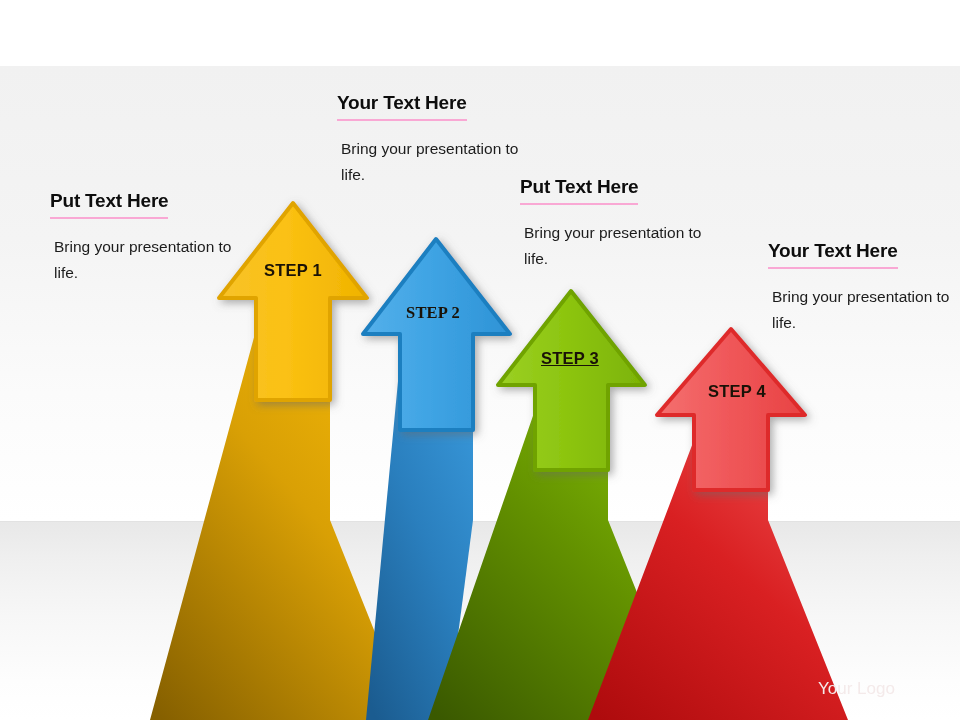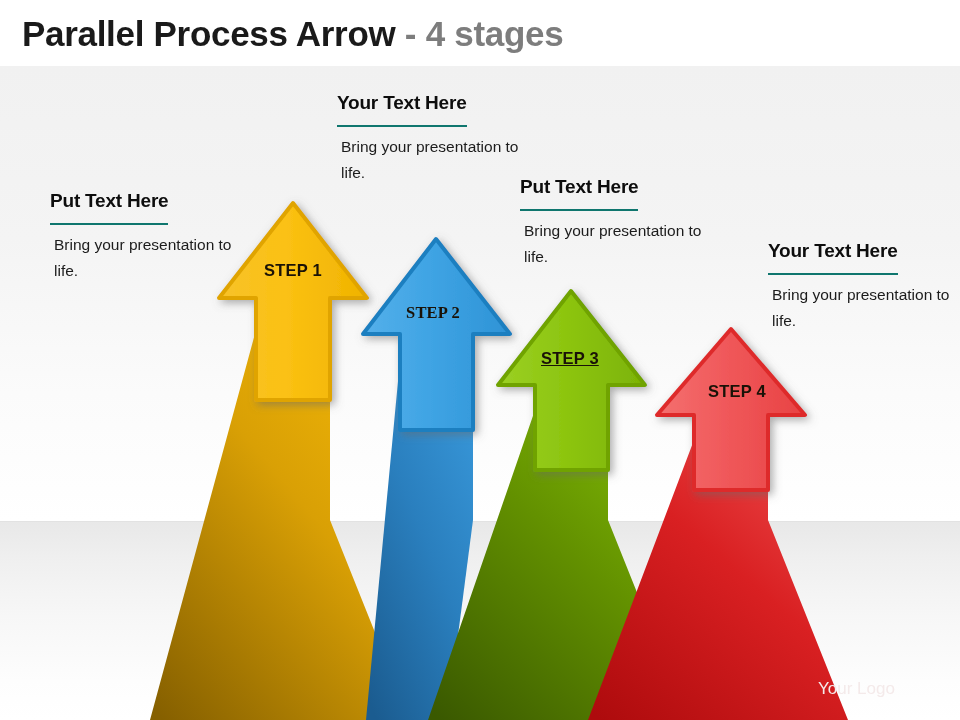--- a/index.html
+++ b/index.html
@@ -65,28 +65,28 @@
     width: 960px; height: 720px;
     z-index: 3;
   }
 
   
   .callout { position: absolute; z-index: 7; }
   .callout .c-head {
     font-size: 19px;
     font-weight: bold;
     color: #0d0d0d;
-    border-bottom: 2px solid #0f766e;
+    border-bottom: 2px solid #f9a8d4;
     display: inline-block;
-    padding-bottom: 11px;
+    padding-bottom: 5px;
     white-space: nowrap;
     letter-spacing: -0.2px;
   }
   .callout .c-body {
-    margin-top: 7px;
+    margin-top: 15px;
     font-size: 15.5px;
     line-height: 1.68;
     color: #1c1c1c;
     padding-left: 4px;
   }
   #callout-1 { left: 50px;  top: 190px; width: 185px; }
   #callout-2 { left: 337px; top:  92px; width: 185px; }
   #callout-3 { left: 520px; top: 176px; width: 185px; }
   #callout-4 { left: 768px; top: 240px; width: 185px; }
 
@@ -190,23 +190,20 @@
       <path fill="url(#g-shaft-3)" d="M535,410 L608,410 L608,520 L688,720 L428,720 Z"></path>
       <path filter="url(#softshadow)" fill="url(#g-head-3)" stroke="#6FA300" stroke-width="4" stroke-linejoin="round" d="M571,291 L645,385 L608,385 L608,470 L535,470 L535,385 L498,385 Z"></path>
     </g>
 
     <g>
       <path fill="url(#g-shaft-4)" d="M694,440 L768,440 L768,520 L848,720 L588,720 Z"></path>
       <path filter="url(#softshadow)" fill="url(#g-head-4)" stroke="#DE2B2B" stroke-width="4" stroke-linejoin="round" d="M731,329 L805,415 L768,415 L768,490 L694,490 L694,415 L657,415 Z"></path>
     </g>
   </svg>
 
-  <div class="header-band">
-    <div class="slide-title"><span>Parallel Process Arrow</span><span class="muted"> - 4 stages</span></div>
-  </div>
 
   <div class="callout" id="callout-1">
     <div class="c-head">Put Text Here</div>
     <div class="c-body">Bring your presentation to life.</div>
   </div>
 
   <div class="callout" id="callout-2">
     <div class="c-head">Your Text Here</div>
     <div class="c-body">Bring your presentation to life.</div>
   </div>

